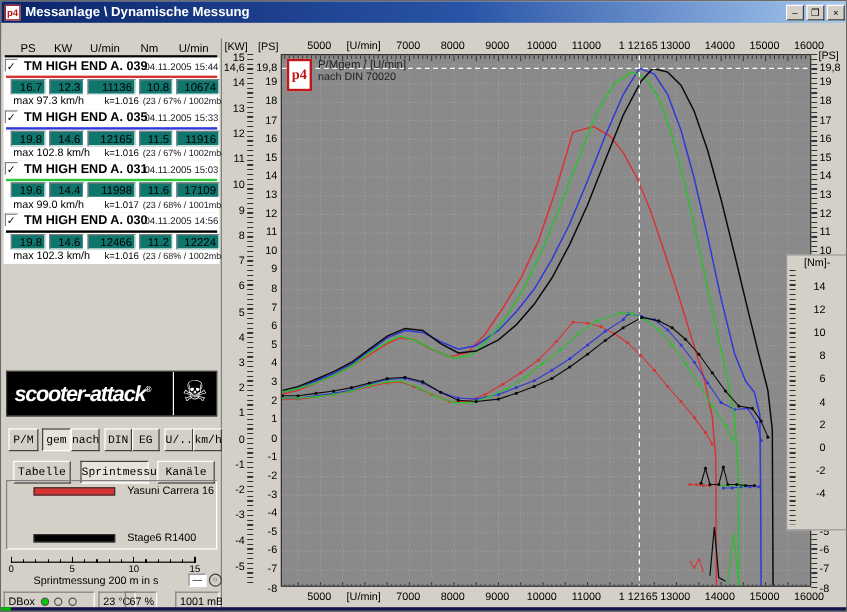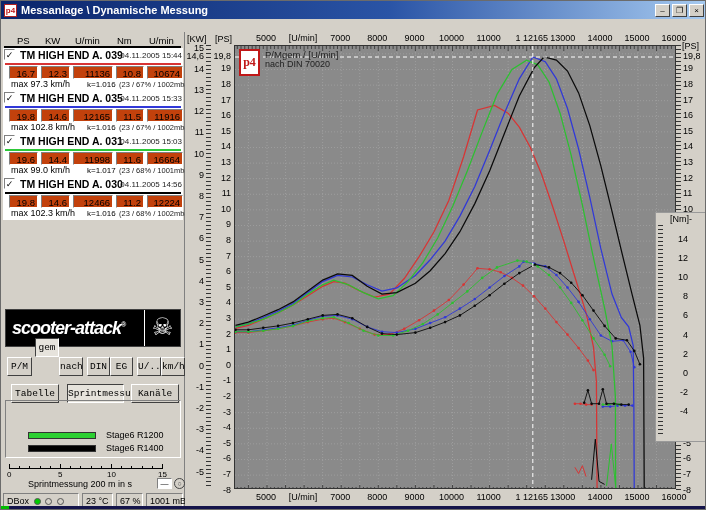--- a/index.html
+++ b/index.html
@@ -27,21 +27,21 @@
               border-right:1px solid #808080;}
   .hdr-col{position:absolute;top:3px;font-size:9.5px;color:#000;}
   .hdr-line{position:absolute;left:3px;top:14px;width:177px;height:2px;background:#000;}
   .run{position:absolute;left:2px;width:180px;height:43px;background:#fff;}
   .cb{position:absolute;left:1px;top:1px;width:11px;height:11px;background:#fff;
       border:1px solid;border-color:#808080 #fff #fff #808080;font-size:9px;line-height:10px;
       text-align:center;color:#000;}
   .run-name{position:absolute;left:17px;top:1px;font-size:10.5px;font-weight:bold;white-space:nowrap;}
   .run-date{position:absolute;right:1px;top:3px;font-size:8px;color:#222;white-space:nowrap;}
   .run-underline{position:absolute;left:2px;top:15px;width:176px;height:2px;}
-  .vbox{position:absolute;top:18px;height:13px;background:#c2410c;border:1px solid;
+  .vbox{position:absolute;top:18px;height:13px;background:#0f766e;border:1px solid;
         border-color:#808080 #fff #fff #808080;font-size:9.5px;text-align:right;
         padding:1px 2px 0 0;color:#000;}
   .run-l3{position:absolute;top:31px;left:0;width:180px;height:12px;}
   .l3a{position:absolute;left:8px;top:0;font-size:9px;white-space:nowrap;}
   .l3b{position:absolute;left:84px;top:1px;font-size:8px;white-space:nowrap;}
   .l3c{position:absolute;left:116px;top:1px;font-size:7.5px;white-space:nowrap;color:#222;}
   
   .logo{position:absolute;left:4px;top:277px;width:176px;height:38px;background:#000;
         border:1px solid #404040;display:flex;align-items:center;}
   .logo-text{color:#fff;font-style:italic;font-weight:bold;font-size:18px;letter-spacing:-1px;
@@ -165,21 +165,21 @@
 
     <div class="run" style="top:102px">
       <div class="cb">✓</div>
       <span class="run-name">TM HIGH END A. 031</span>
       <span class="run-date">04.11.2005 15:03</span>
       <div class="run-underline" style="background: rgb(44, 200, 56);"></div>
       <div class="vbox" style="left:6px;width:29px">19.6</div>
       <div class="vbox" style="left:38px;width:29px">14.4</div>
       <div class="vbox" style="left:70px;width:40px">11998</div>
       <div class="vbox" style="left:113px;width:28px">11.6</div>
-      <div class="vbox" style="left:144px;width:36px">16664</div>
+      <div class="vbox" style="left:144px;width:36px">17109</div>
       <div class="run-l3">
         <span class="l3a">max 99.0 km/h</span>
         <span class="l3b">k=1.017</span>
         <span class="l3c">(23 / 68% / 1001mbar)</span>
       </div>
     </div>
 
     <div class="run" style="top:145px">
       <div class="cb">✓</div>
       <span class="run-name">TM HIGH END A. 030</span>
@@ -196,35 +196,35 @@
         <span class="l3c">(23 / 68% / 1002mbar)</span>
       </div>
     </div>
 
     <div class="logo">
       <span class="logo-text"><span>scooter-attack</span><span class="logo-reg">®</span></span>
       <span class="logo-skull">☠</span>
     </div>
 
     <div class="btn" style="left:6px;top:325px;width:25px">P/M</div>
-    <div class="btn pressed" style="left:34px;top:306px;width:24px">gem</div>
+    <div class="btn pressed" style="left:34px;top:325px;width:24px">gem</div>
     <div class="btn" style="left:58px;top:325px;width:24px">nach</div>
     <div class="btn" style="left:86px;top:325px;width:23px">DIN</div>
     <div class="btn" style="left:109px;top:325px;width:23px">EG</div>
     <div class="btn" style="left:136px;top:325px;width:24px">U/...</div>
     <div class="btn" style="left:160px;top:325px;width:24px">km/h</div>
 
     <div class="btn" style="left:10px;top:352px;width:48px">Tabelle</div>
     <div class="btn pressed" style="left:66px;top:352px;width:57px">Sprintmessung</div>
     <div class="btn" style="left:130px;top:352px;width:48px">Kanäle</div>
 
     <div class="legendbox">
-      <div class="leg-item" style="top:29px">
-        <div class="leg-swatch" style="background: rgb(44, 208, 50);"></div>
-        <span class="leg-label">Stage6 R1200</span>
+      <div class="leg-item" style="top:3px">
+        <div class="leg-swatch" style="background: rgb(216, 52, 52);"></div>
+        <span class="leg-label">Yasuni Carrera 16</span>
       </div>
       <div class="leg-item" style="top:42px">
         <div class="leg-swatch" style="background: rgb(0, 0, 0);"></div>
         <span class="leg-label">Stage6 R1400</span>
       </div>
     </div>
 
     <div class="sliderzone">
       <div class="slider-ticks"></div>
       <div class="slider-mticks"></div>
@@ -239,21 +239,21 @@
     </div>
 
     <div class="statusbar">
       <div class="st-cell" style="left:2px;width:76px">
         <span>DBox</span>
         <span class="led on"></span>
         <span class="led off"></span>
         <span class="led off"></span>
       </div>
       <div class="st-cell" style="left:81px;width:31px">23 °C</div>
-      <div class="st-cell" style="left:115px;width:27px">67 %</div>
+      <div class="st-cell" style="left:103px;width:27px">67 %</div>
       <div class="st-cell" style="left:145px;width:37px">1001 mBar</div>
     </div>
   </div>
 
   <div id="chart-region">
     <span class="ax-hdr" style="left:2px;top:2px">[KW]</span>
     <span class="ax-hdr" style="left:30px;top:2px">[PS]</span>
     <span class="ax-hdr" style="left:497px;top:9px">[PS]</span>
     <div id="axis-top">
         <span class="axlab" style="left: 81px; top: 0px; transform: translateX(-50%);">5000</span>

